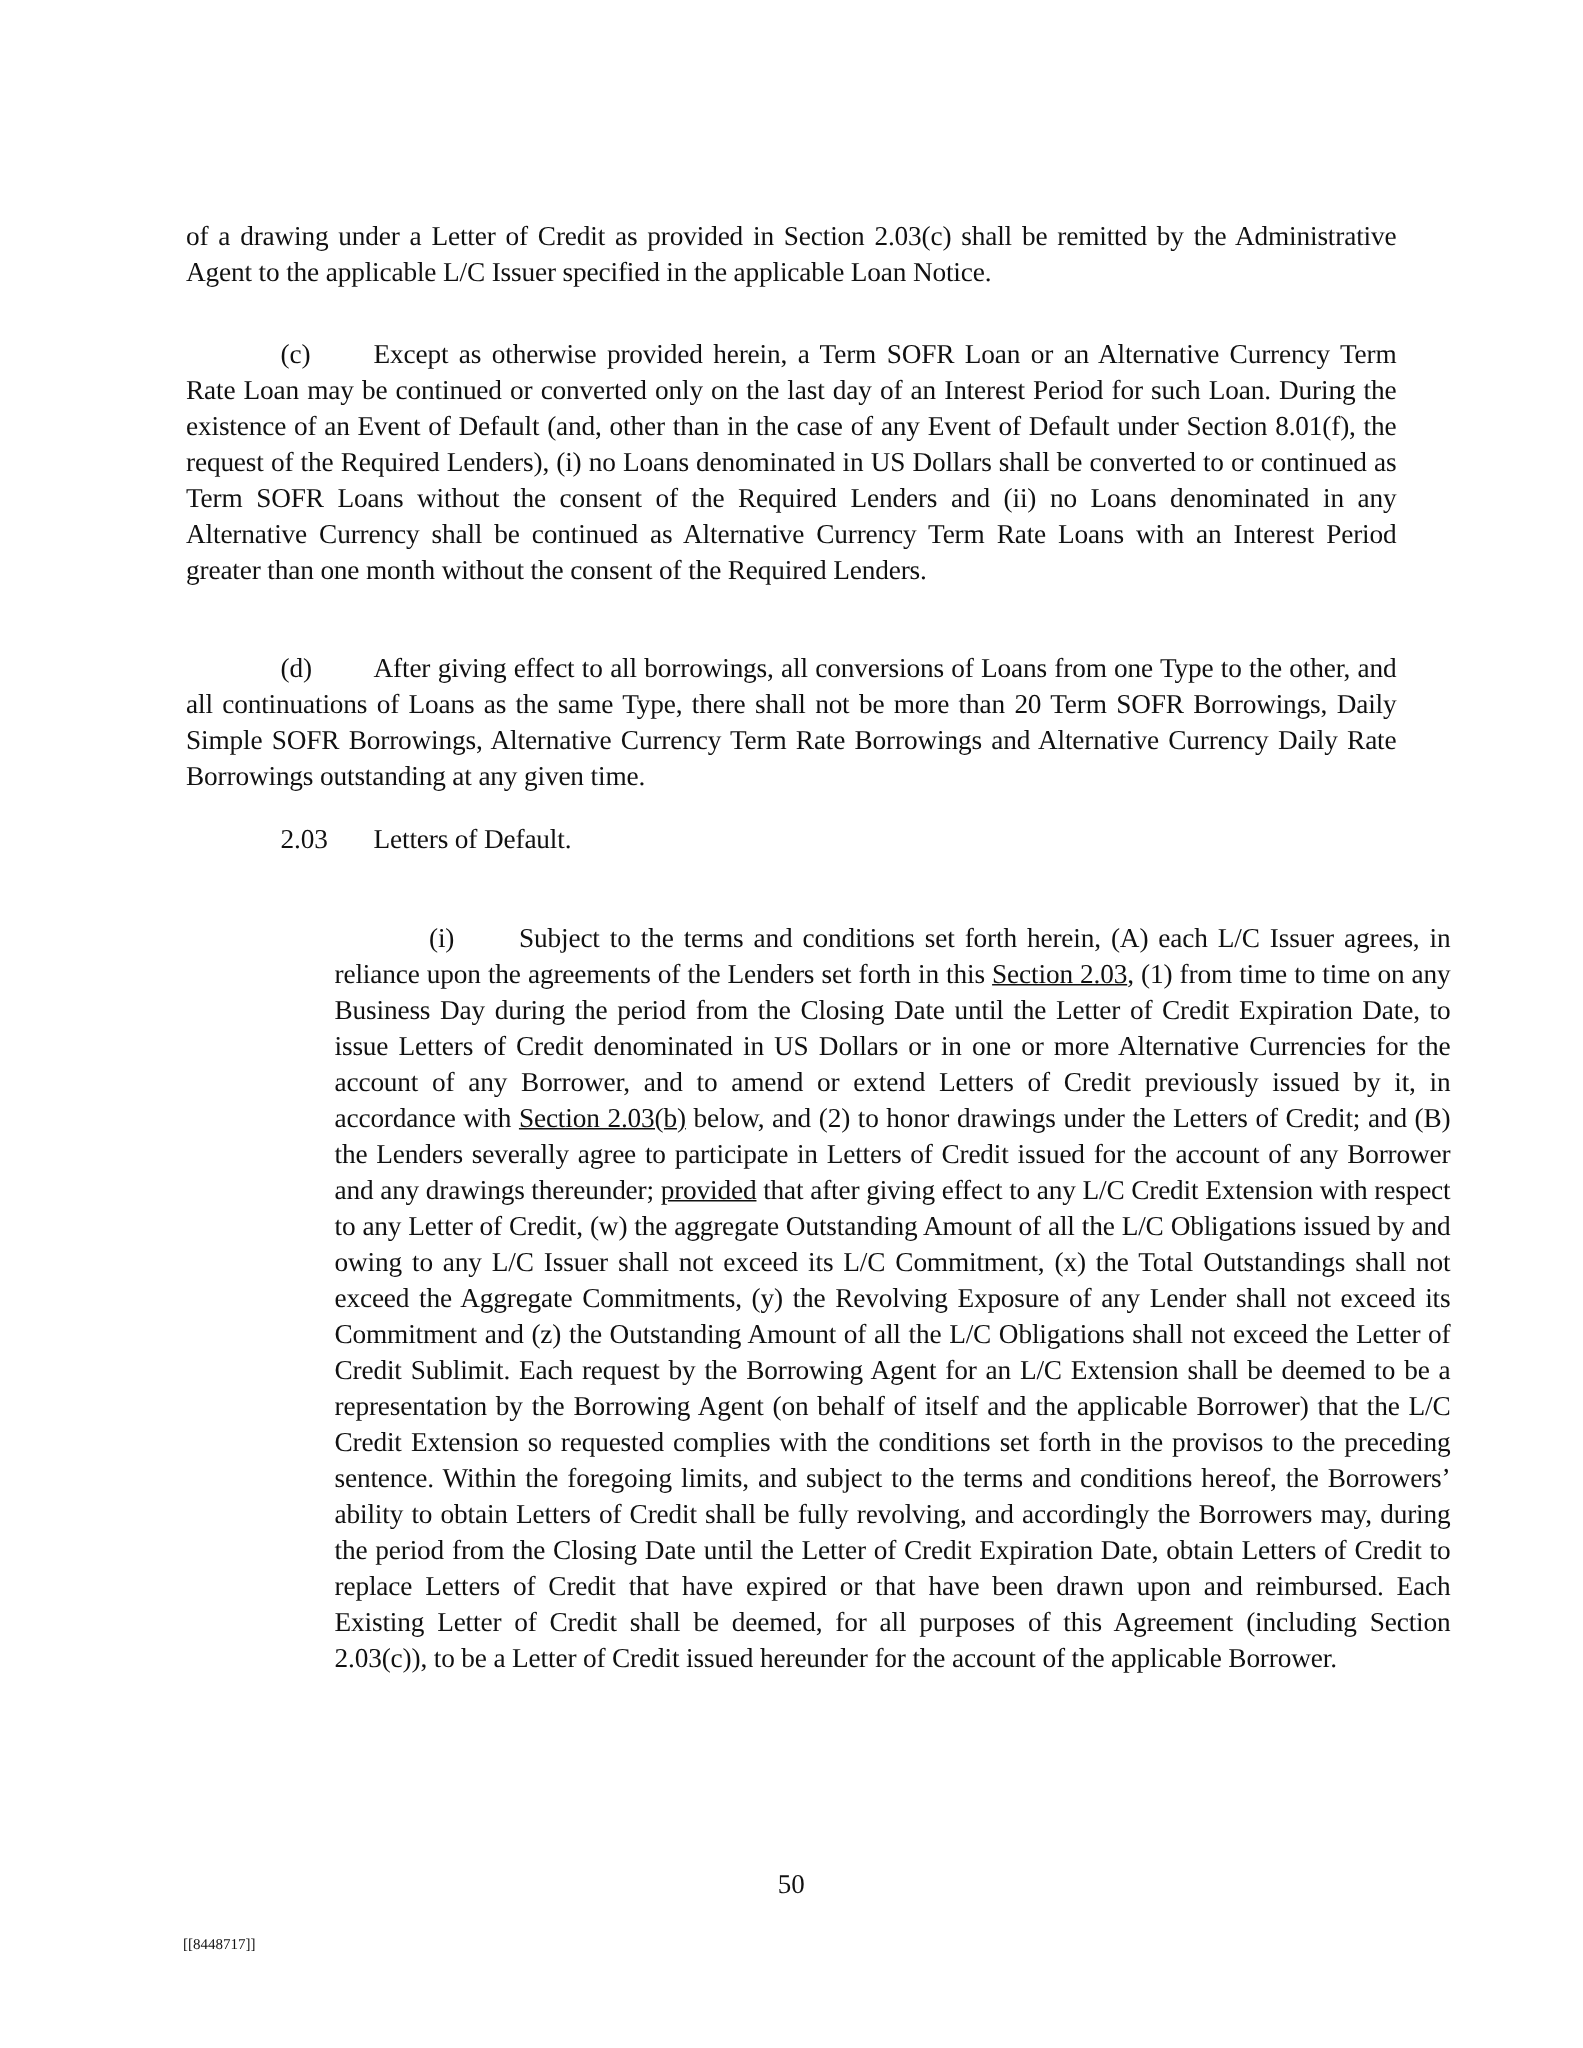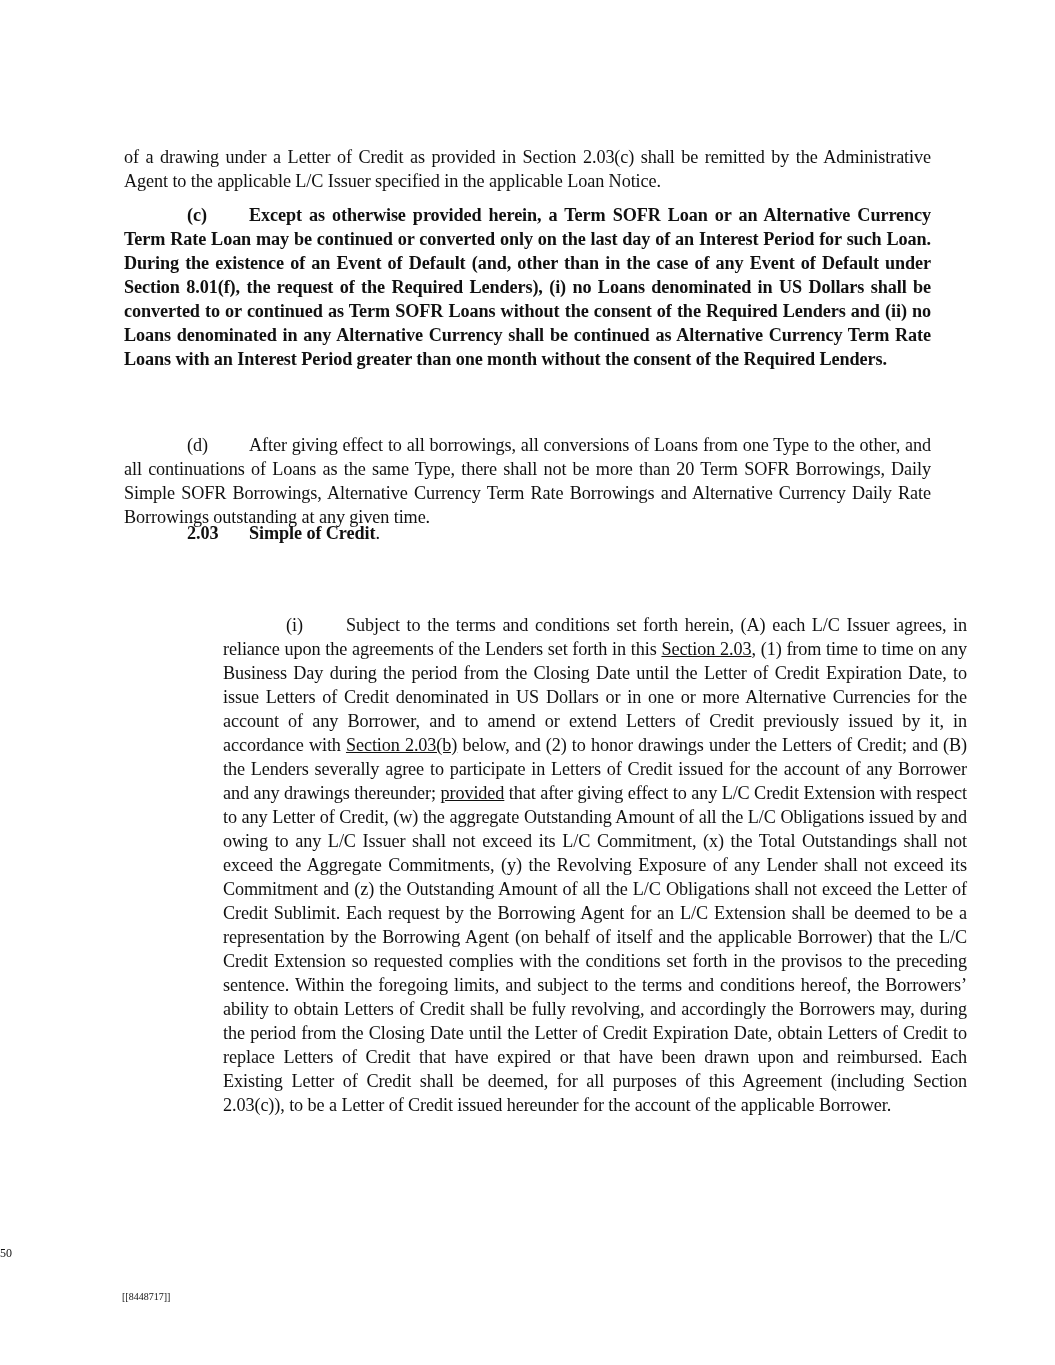--- a/index.html
+++ b/index.html
@@ -5,41 +5,41 @@
   html, body { margin: 0; padding: 0; background: #ffffff; }
   body { width: 1055px; height: 1365px; position: relative; overflow: hidden;
          font-family: "Liberation Serif", "DejaVu Serif", serif; color: #111; }
   .page { position: absolute; left: 0; top: 0; width: 1055px; height: 1365px; }
   .p { position: absolute; font-size: 18.2px; line-height: 24px; text-align: justify; text-align-last: left; letter-spacing: -0.1px; }
   .wide { left: 124px; width: 807px; margin-top: 20px; }
   .sub { left: 187px; width: 744px; }
   .indent { display: inline-block; width: 63px; }
   .lbl { display: inline-block; width: 62px; }
   .u { text-decoration: underline; }
-  .b { font-weight: bold; }
-  .pagenum { position: absolute; left: 0; width: 1055px; top: 1246px; text-align: left; font-size: 12px; }
+  .b { font-weight: normal; margin-top: 26px; }
+  .pagenum { position: absolute; left: 0; width: 1055px; top: 1246px; text-align: center; font-size: 18px; }
   .docid { position: absolute; left: 122px; top: 1291px; font-size: 10px; }
 </style>
 </head>
 <body>
 
 <div class="page">
 
   <div class="p wide" style="top:125px;">of a drawing under a Letter of Credit as provided in Section 2.03(c) shall be remitted by the Administrative Agent to the applicable L/C Issuer specified in the applicable Loan Notice.</div>
 
-  <div class="p wide" style="top:183px;font-weight:bold;">
+  <div class="p wide" style="top:204px;">
     <span class="indent"></span><span class="lbl">(c)</span><span>Except as otherwise provided herein, a Term SOFR Loan or an Alternative Currency Term Rate Loan may be continued or converted only on the last day of an Interest Period for such Loan.  During the existence of an Event of Default (and, other than in the case of any Event of Default under Section 8.01(f), the request of the Required Lenders), (i) no Loans denominated in US Dollars shall be converted to or continued as Term SOFR Loans without the consent of the Required Lenders and (ii) no Loans denominated in any Alternative Currency shall be continued as Alternative Currency Term Rate Loans with an Interest Period greater than one month without the consent of the Required Lenders.</span>
   </div>
 
   <div class="p wide" style="top:413px;">
     <span class="indent"></span><span class="lbl">(d)</span><span>After giving effect to all borrowings, all conversions of Loans from one Type to the other, and all continuations of Loans as the same Type, there shall not be more than 20 Term SOFR Borrowings, Daily Simple SOFR Borrowings, Alternative Currency Term Rate Borrowings and Alternative Currency Daily Rate Borrowings outstanding at any given time.</span>
   </div>
 
   <div class="p sub" style="top:521px;">
-    <span class="b lbl">2.03</span><span class="b">Simple of Credit</span><span>.</span>
+    <span class="b lbl">2.03</span><span class="b">Letters of Default</span><span>.</span>
   </div>
 
 
   <div class="p sub" style="top:613px;margin-left:36px;">
     <span class="indent"></span><span class="lbl" style="width:60px;">(i)</span><span>Subject to the terms and conditions set forth herein, (A) each L/C Issuer agrees, in reliance upon the agreements of the Lenders set forth in this </span><span class="u">Section 2.03</span><span>, (1) from time to time on any Business Day during the period from the Closing Date until the Letter of Credit Expiration Date, to issue Letters of Credit denominated in US Dollars or in one or more Alternative Currencies for the account of any Borrower, and to amend or extend Letters of Credit previously issued by it, in accordance with </span><span class="u">Section 2.03(b)</span><span> below, and (2) to honor drawings under the Letters of Credit; and (B) the Lenders severally agree to participate in Letters of Credit issued for the account of any Borrower and any drawings thereunder; </span><span class="u">provided</span><span> that after giving effect to any L/C Credit Extension with respect to any Letter of Credit, (w) the aggregate Outstanding Amount of all the L/C Obligations issued by and owing to any L/C Issuer shall not exceed its L/C Commitment, (x) the Total Outstandings shall not exceed the Aggregate Commitments, (y) the Revolving Exposure of any Lender shall not exceed its Commitment and (z) the Outstanding Amount of all the L/C Obligations shall not exceed the Letter of Credit Sublimit.  Each request by the Borrowing Agent for an L/C Extension shall be deemed to be a representation by the Borrowing Agent (on behalf of itself and the applicable Borrower) that the L/C Credit Extension so requested complies with the conditions set forth in the provisos to the preceding sentence.  Within the foregoing limits, and subject to the terms and conditions hereof, the Borrowers’ ability to obtain Letters of Credit shall be fully revolving, and accordingly the Borrowers may, during the period from the Closing Date until the Letter of Credit Expiration Date, obtain Letters of Credit to replace Letters of Credit that have expired or that have been drawn upon and reimbursed.  Each Existing Letter of Credit shall be deemed, for all purposes of this Agreement (including Section 2.03(c)), to be a Letter of Credit issued hereunder for the account of the applicable Borrower.</span>
   </div>
 
   <div class="pagenum">50</div>
   <div class="docid">[[8448717]]</div>
 </div>

